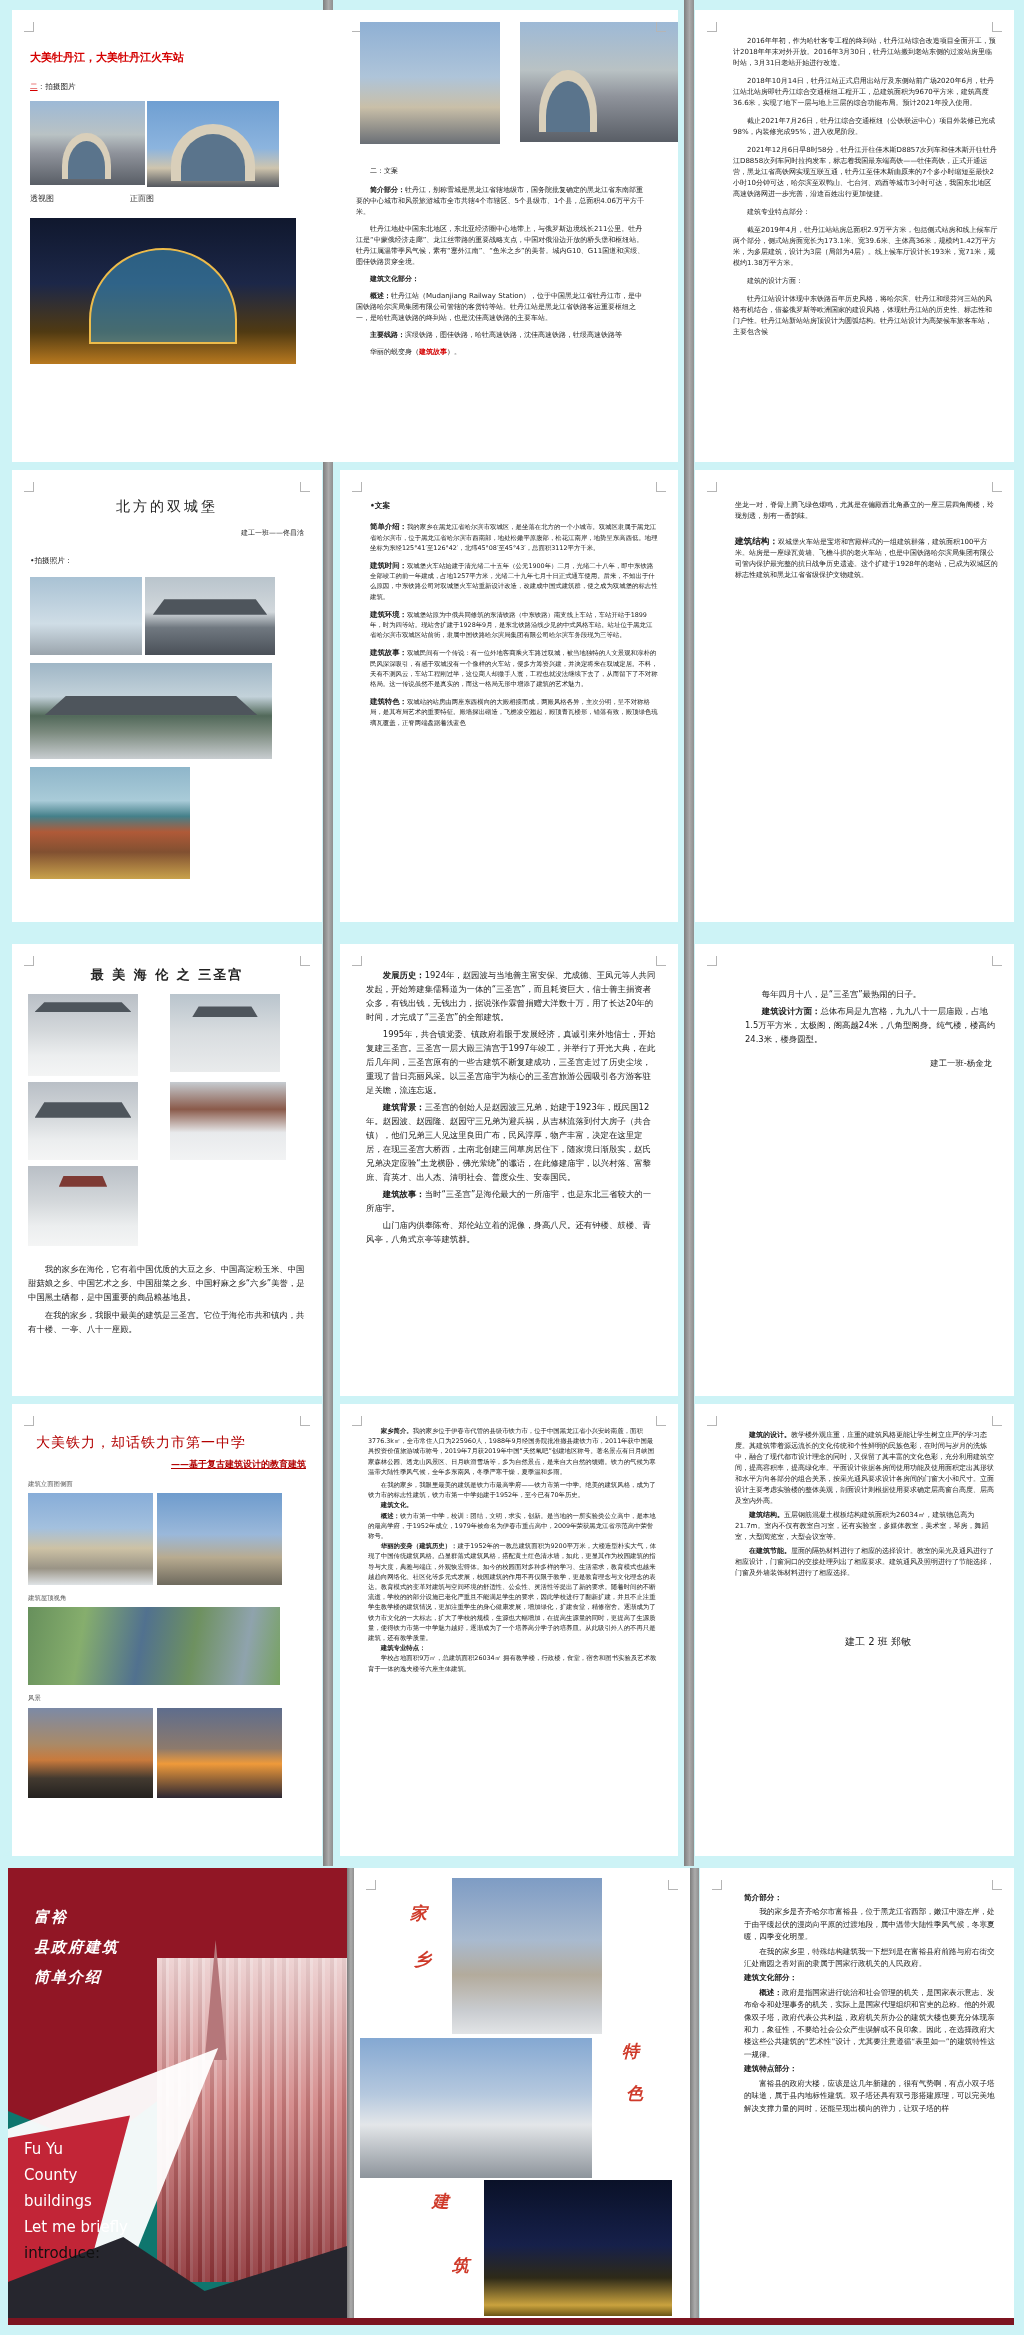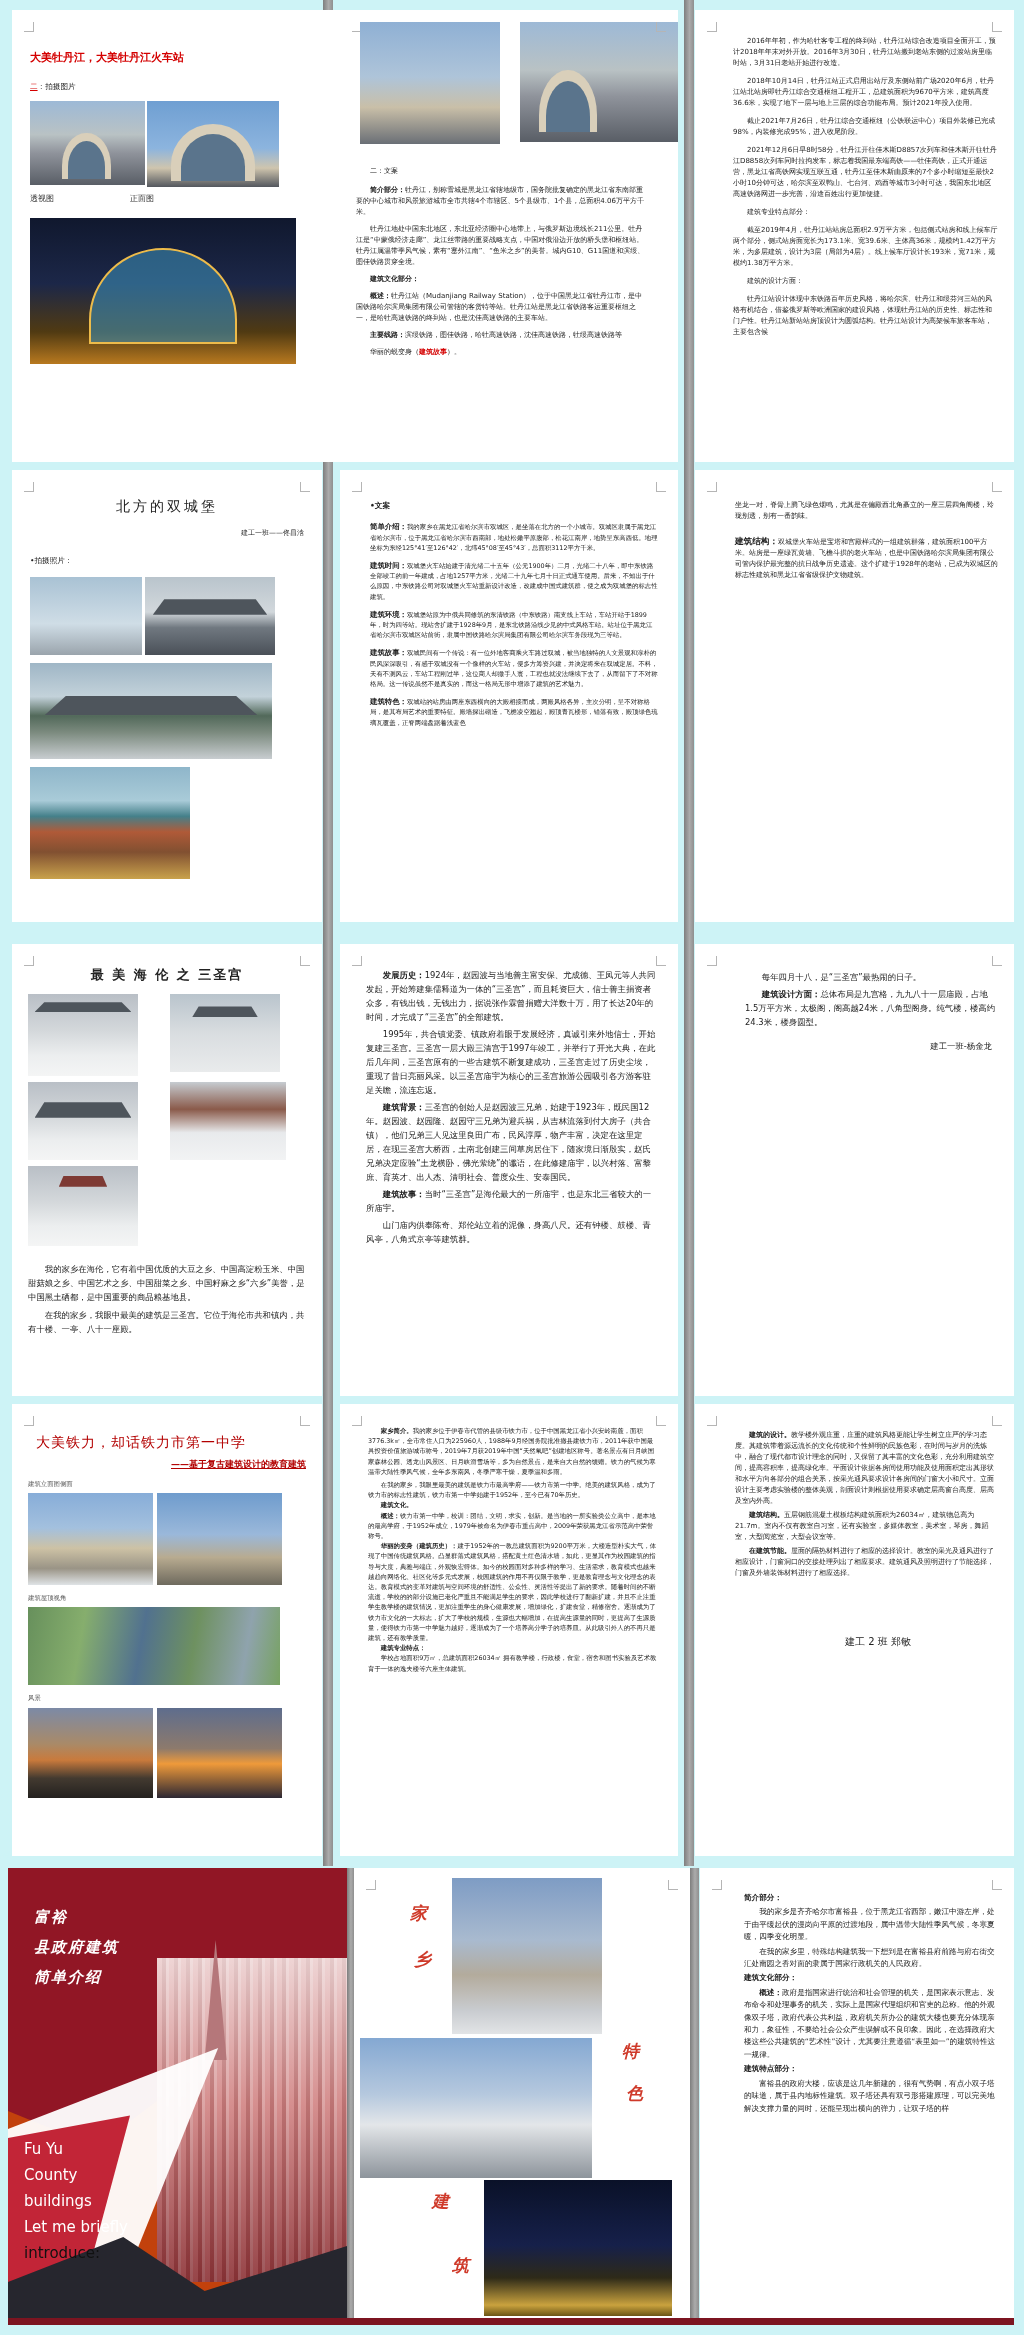--- a/index.html
+++ b/index.html
@@ -36,21 +36,21 @@
   .roofbar{position:absolute;left:6%;right:6%;top:28%;height:20%;background:#4e555c;clip-path:polygon(0 100%,10% 0,90% 0,100% 100%)}
   .ph-sch1{background:linear-gradient(180deg,#87add8 0%,#a3c0de 38%,#cdc2a5 60%,#9a9486 82%,#dfe3e6 100%)}
   .ph-sch2{background:linear-gradient(180deg,#6f9ccd 0%,#9ab8da 45%,#b8ab90 70%,#6e6a5e 100%)}
   .ph-air{background:linear-gradient(100deg,#67905c 0%,#86ae6d 22%,#51718f 45%,#6e9160 65%,#8fa3ad 85%,#77a261 100%)}
   .ph-sun1{background:linear-gradient(180deg,#7c8aa6 0%,#a98a68 40%,#c97a3c 58%,#433a30 78%,#24211f 100%)}
   .ph-sun2{background:linear-gradient(180deg,#5e6d8d 0%,#8d7a6c 45%,#ef9a3a 62%,#2c2733 100%)}
   .ph-gov1{background:linear-gradient(180deg,#7e9cc4 0%,#a9bacf 40%,#b3ab9c 62%,#c9ccd0 85%,#e2e4e6 100%)}
   .ph-gov2{background:linear-gradient(180deg,#84a8d2 0%,#b5c8de 40%,#e3e6e9 62%,#8d949b 100%)}
   .ph-gov3{background:linear-gradient(180deg,#0a1128 0%,#16204a 48%,#2e2a18 72%,#c9a23e 92%,#6b5516 100%)}
   
-  .slide{position:absolute;background:#c2410c;overflow:hidden}
+  .slide{position:absolute;background:#0f766e;overflow:hidden}
   .sl{position:absolute}
   .s-shade{left:0;top:0;right:0;bottom:0;background:#911625;clip-path:polygon(52% 0,100% 0,100% 20%,26% 62%,0 54%,0 0)}
   .s-photo{left:44%;top:20%;width:56%;height:72%;background:repeating-linear-gradient(90deg,#c87272 0 5px,#a64c4c 5px 9px,#d19090 9px 12px);}
   .s-photo em{position:absolute;left:0;top:0;right:0;bottom:0;background:linear-gradient(180deg,rgba(255,255,255,.7) 0%,rgba(255,230,230,.25) 45%,rgba(90,14,22,.45) 100%)}
   .s-spire{left:58%;top:16%;width:22px;height:120px;background:#b5777a;clip-path:polygon(50% 0,65% 30%,100% 100%,0 100%,35% 30%)}
   .s-white1{left:0;top:0;right:0;bottom:0;background:#fff;clip-path:polygon(0 58%,62% 40%,30% 100%,0 100%);opacity:.95}
   .s-red2{left:0;top:0;right:0;bottom:0;background:#c22537;clip-path:polygon(0 60%,36% 55%,20% 100%,0 100%)}
   .s-dark{left:0;top:0;right:0;bottom:0;background:#26262e;clip-path:polygon(0 100%,0 92%,34% 82%,58% 94%,100% 84%,100% 100%)}
   .s-cn{left:26px;top:34px;color:#fff;font-family:"DejaVu Serif","Liberation Serif",serif;font-style:italic;font-weight:bold;font-size:15px;line-height:30px;letter-spacing:2px}
   .s-en{left:16px;top:268px;color:#fff;font-size:15px;line-height:26px}
@@ -193,21 +193,21 @@
     <div style="padding:24px 22px 0 26px">
       <p class="t9 ind"><b class="lb">发展历史：</b><span>1924年，赵园波与当地善主富安保、尤成德、王凤元等人共同发起，开始筹建集儒释道为一体的“三圣宫”，而且耗资巨大，信士善主捐资者众多，有钱出钱，无钱出力，据说张作霖曾捐赠大洋数十万，用了长达20年的时间，才完成了“三圣宫”的全部建筑。</span></p>
       <p class="t9 ind" style="margin-top:3px">1995年，共合镇党委、镇政府着眼于发展经济，真诚引来外地信士，开始复建三圣宫。三圣宫一层大殿三清宫于1997年竣工，并举行了开光大典，在此后几年间，三圣宫原有的一些古建筑不断复建成功，三圣宫走过了历史尘埃，重现了昔日亮丽风采。以三圣宫庙宇为核心的三圣宫旅游公园吸引各方游客驻足关瞻，流连忘返。</p>
       <p class="t9 ind" style="margin-top:3px"><b class="lb">建筑背景：</b><span>三圣宫的创始人是赵园波三兄弟，始建于1923年，既民国12年。赵园波、赵园隆、赵园守三兄弟为避兵祸，从吉林流落到付大房子（共合镇），他们兄弟三人见这里良田广布，民风淳厚，物产丰富，决定在这里定居，在现三圣宫大桥西，土南北创建三间草房居住下，随家境日渐殷实，赵氏兄弟决定应验“土龙横卧，佛光萦绕”的谶语，在此修建庙宇，以兴村落、富黎庶、育英才、出人杰、清明社会、普度众生、安泰国民。</span></p>
       <p class="t9 ind" style="margin-top:3px"><b class="lb">建筑故事：</b><span>当时“三圣宫”是海伦最大的一所庙宇，也是东北三省较大的一所庙宇。</span></p>
       <p class="t9 ind" style="margin-top:3px">山门庙内供奉陈奇、郑伦站立着的泥像，身高八尺。还有钟楼、鼓楼、青风亭，八角式京亭等建筑群。</p>
     </div>
   </div>
 
   <div class="pg" style="left:695px;top:944px;width:319px;height:452px">
-    <div style="padding:26px 18px 0 50px">
+    <div style="padding:43px 18px 0 50px">
       <p class="t9 ind">每年四月十八，是“三圣宫”最热闹的日子。</p>
       <p class="t9 ind" style="margin-top:3px"><b class="lb">建筑设计方面：</b><span>总体布局是九宫格，九九八十一层庙殿，占地1.5万平方米，太极阁，阁高越24米，八角型阁身。纯气楼，楼高约24.3米，楼身圆型。</span></p>
       <p class="t9 rt" style="margin-top:10px;padding-right:4px">建工一班-杨金龙</p>
     </div>
   </div>
 
   <div class="pg" style="left:12px;top:1404px;width:310px;height:452px">
     <div style="padding:30px 16px 0 16px">
       <p class="dred" style="font-size:14px;letter-spacing:1px;padding-left:8px">大美铁力，却话铁力市第一中学</p>
       <p class="dred rt" style="font-size:9px;font-weight:bold;text-decoration:underline;margin-top:6px">——基于复古建筑设计的教育建筑</p>

